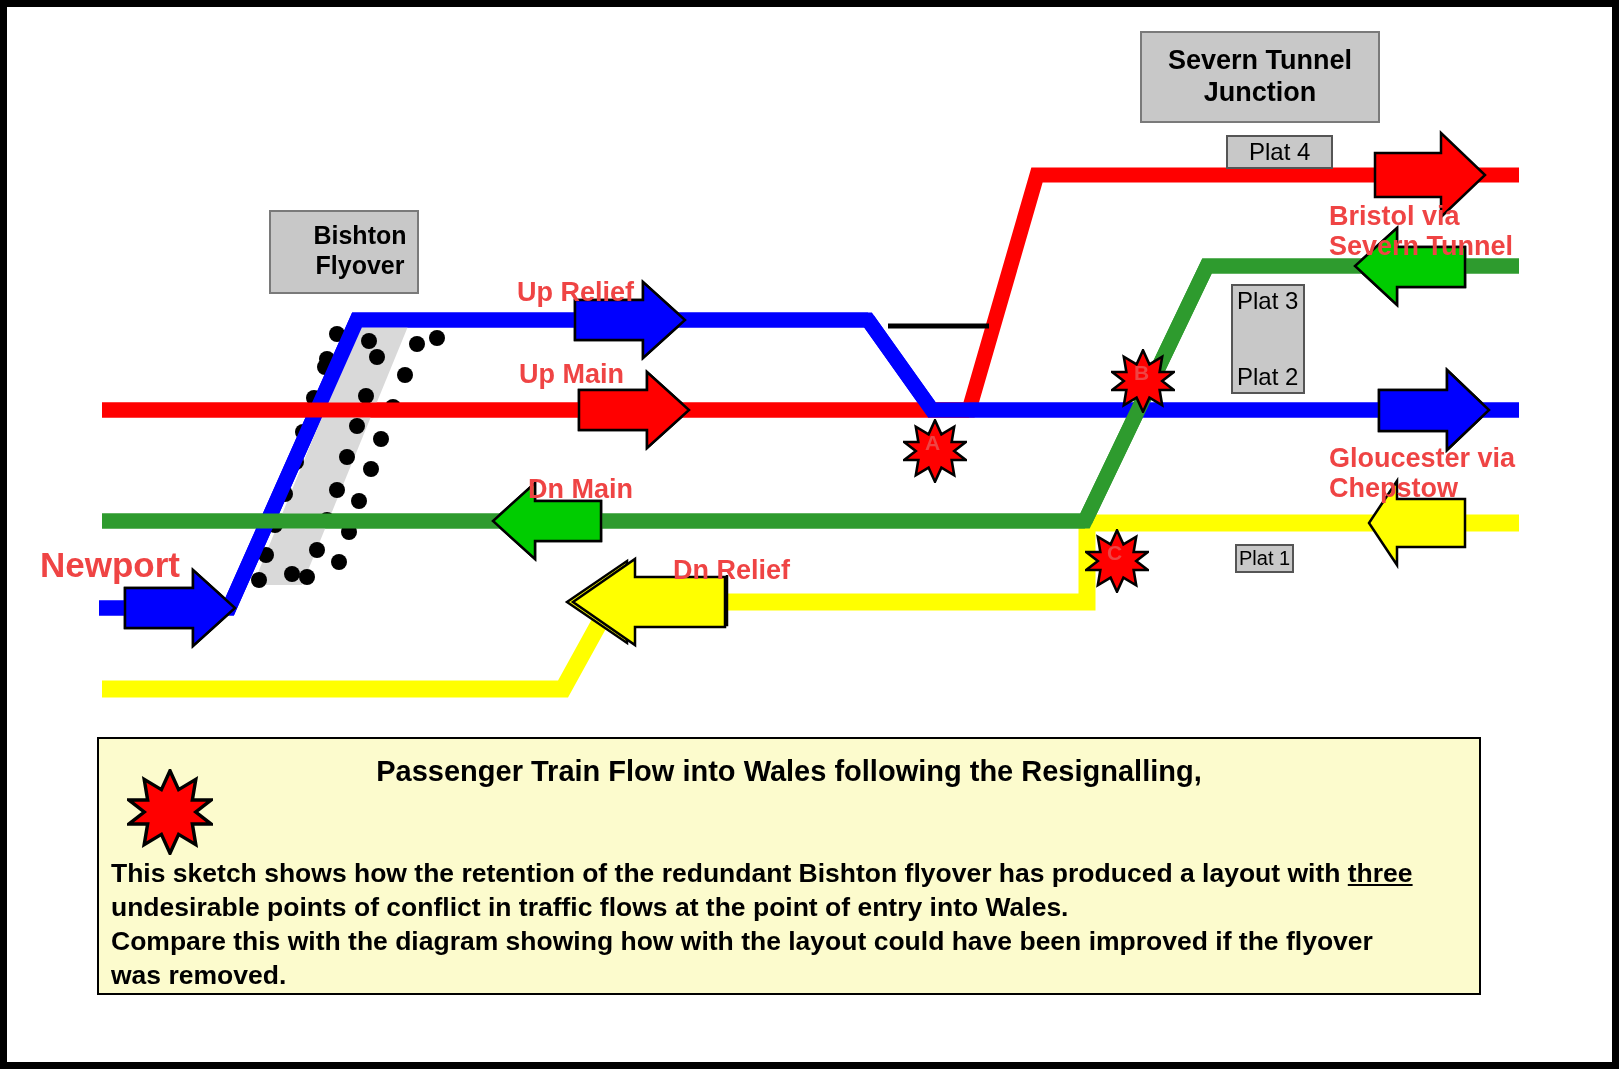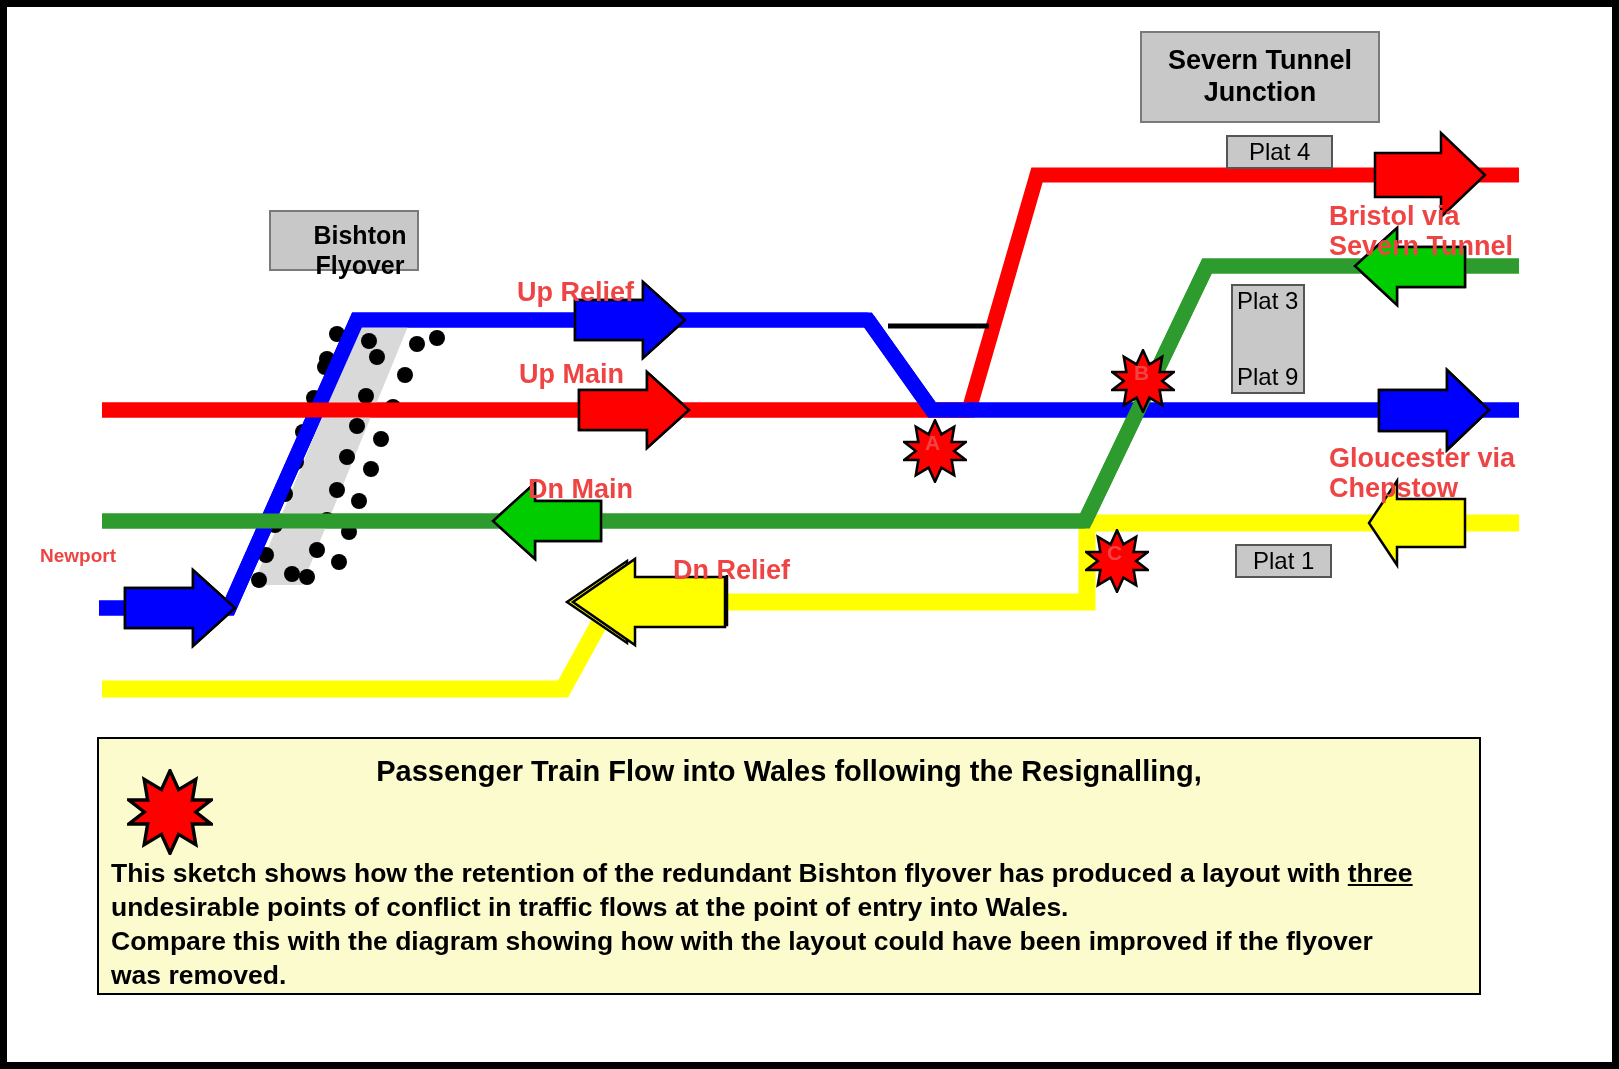--- a/index.html
+++ b/index.html
@@ -196,38 +196,38 @@
     <use href="#burst" x="1078" y="522" width="64" height="64"></use>
   </svg>
 
   <div class="lbl" style="left:918px; top:424px; font-size:21px;">A</div>
   <div class="lbl" style="left:1127px; top:354px; font-size:21px;">B</div>
   <div class="lbl" style="left:1100px; top:534px; font-size:21px;">C</div>
 
   <div class="boxlabel" style="left:1133px; top:24px; width:240px; height:92px; font-size:27px; font-weight:bold; padding-top:12px;">Severn Tunnel
 Junction</div>
 
-  <div class="boxlabel" style="left:262px; top:203px; width:150px; height:61px; font-size:25px; font-weight:bold; padding-top:9px;padding-left:32px;">Bishton
+  <div class="boxlabel" style="left:262px; top:203px; width:150px; height:84px; font-size:25px; font-weight:bold; padding-top:9px;padding-left:32px;">Bishton
 Flyover</div>
 
   <div class="platbox" style="left:1219px; top:128px; padding:1px 21px; font-size:24px;">Plat 4</div>
 
   <div class="platbox" style="left:1224px; top:277px; width:74px; height:110px; border-color:#555;padding-left:40px;">
     <div style="position:absolute; left:4px; top:1px; font-size:24px;">Plat 3</div>
-    <div style="position:absolute; left:4px; bottom:1px; font-size:24px;">Plat 9</div>
+    <div style="position:absolute; left:4px; bottom:1px; font-size:24px;">Plat 2</div>
   </div>
 
-  <div class="platbox" style="left:1228px; top:537px; padding:1px 16px; font-size:24px;">Plat 1</div>
+  <div class="platbox" style="left:1228px; top:537px; padding:1px 2px; font-size:20px;">Plat 1</div>
 
   <div class="lbl" style="left:510px; top:270px; font-size:27px;">Up Relief</div>
   <div class="lbl" style="left:512px; top:352px; font-size:27px;">Up Main</div>
   <div class="lbl" style="left:521px; top:467px; font-size:27px;text-align:center;">Dn Main</div>
   <div class="lbl" style="left:666px; top:548px; font-size:27px;">Dn Relief</div>
 
-  <div class="lbl" style="left:33px; top:538px; font-size:19px;">Newport</div>
+  <div class="lbl" style="left:33px; top:538px; font-size:35px;">Newport</div>
   <div class="lbl" style="left:1322px; top:194px; font-size:27px;">Bristol via
 Severn Tunnel</div>
   <div class="lbl" style="left:1322px; top:436px; font-size:27px;">Gloucester via
 Chepstow</div>
 
   <div id="caption">
     <svg id="caption-star" viewBox="0 0 100 100">
       <use href="#burst" x="0" y="0" width="100" height="100"></use>
     </svg>
     <div class="title">

